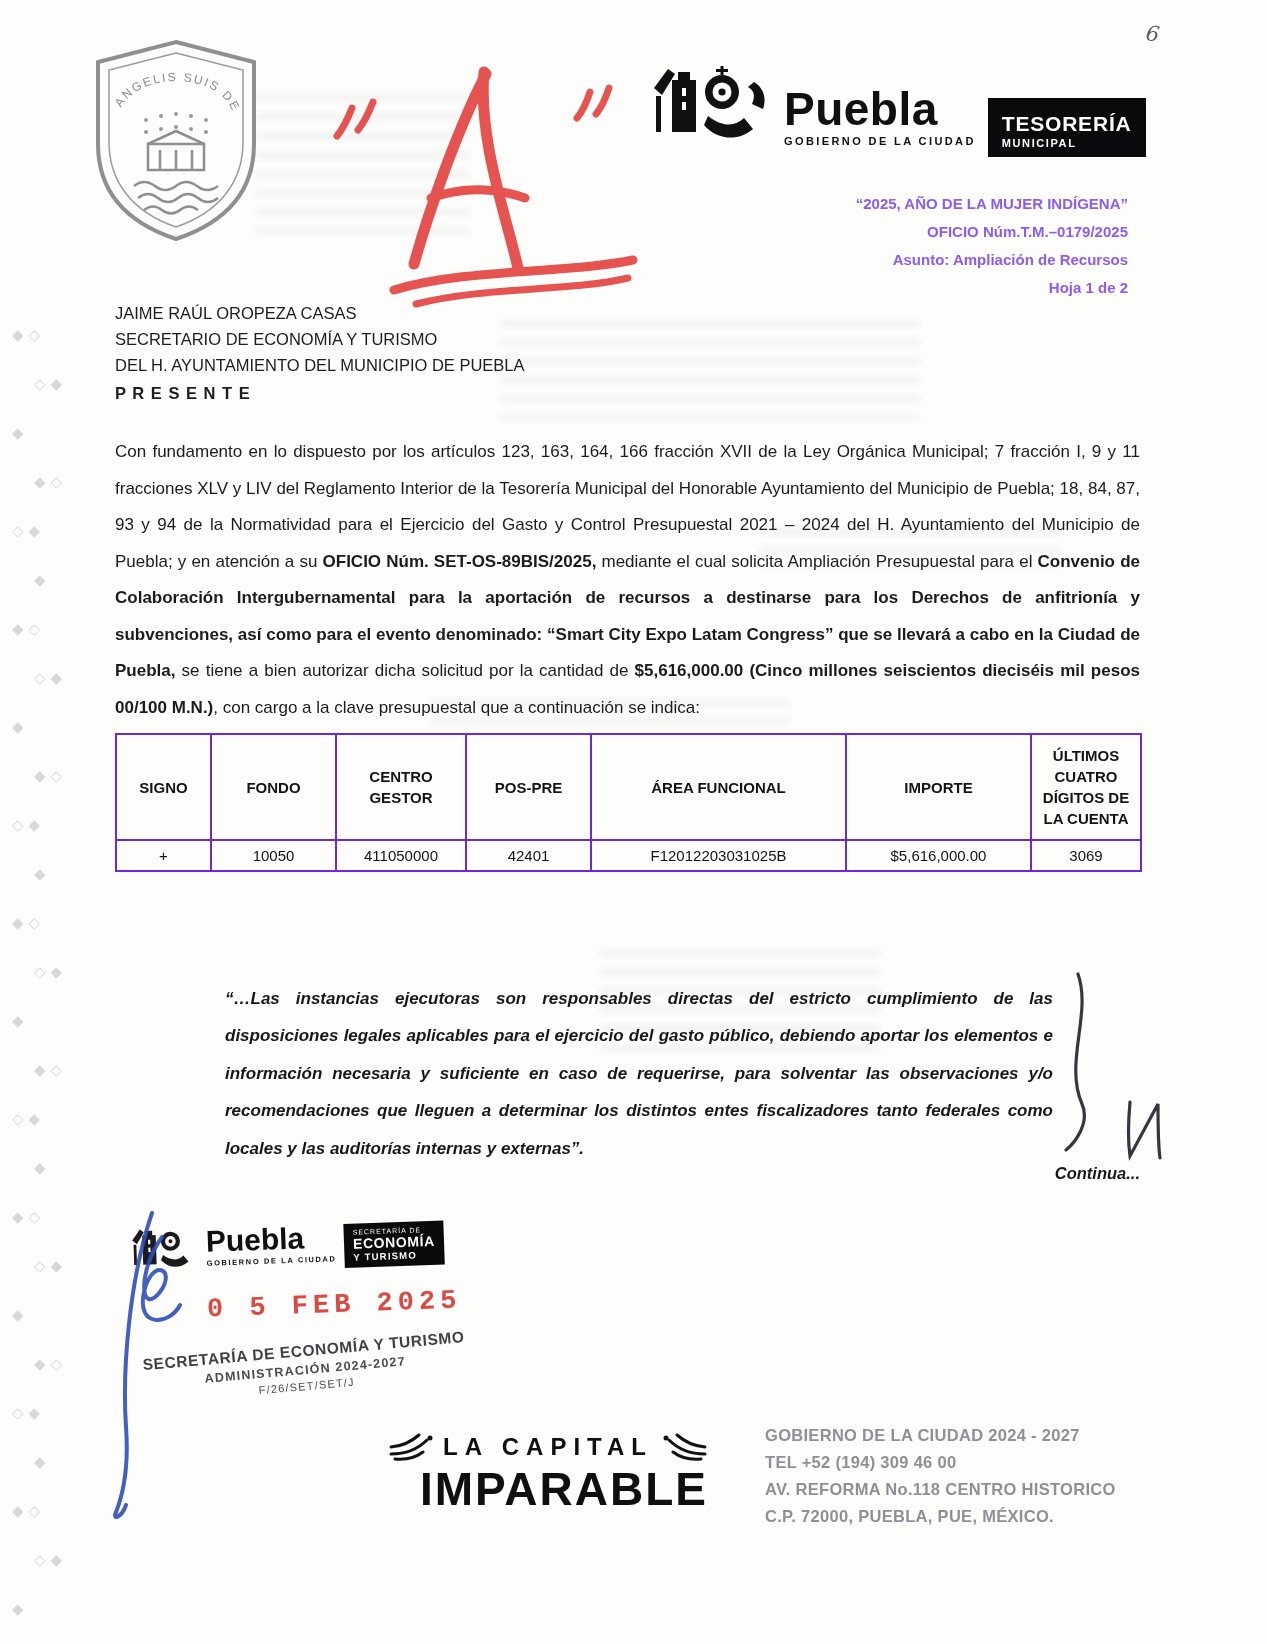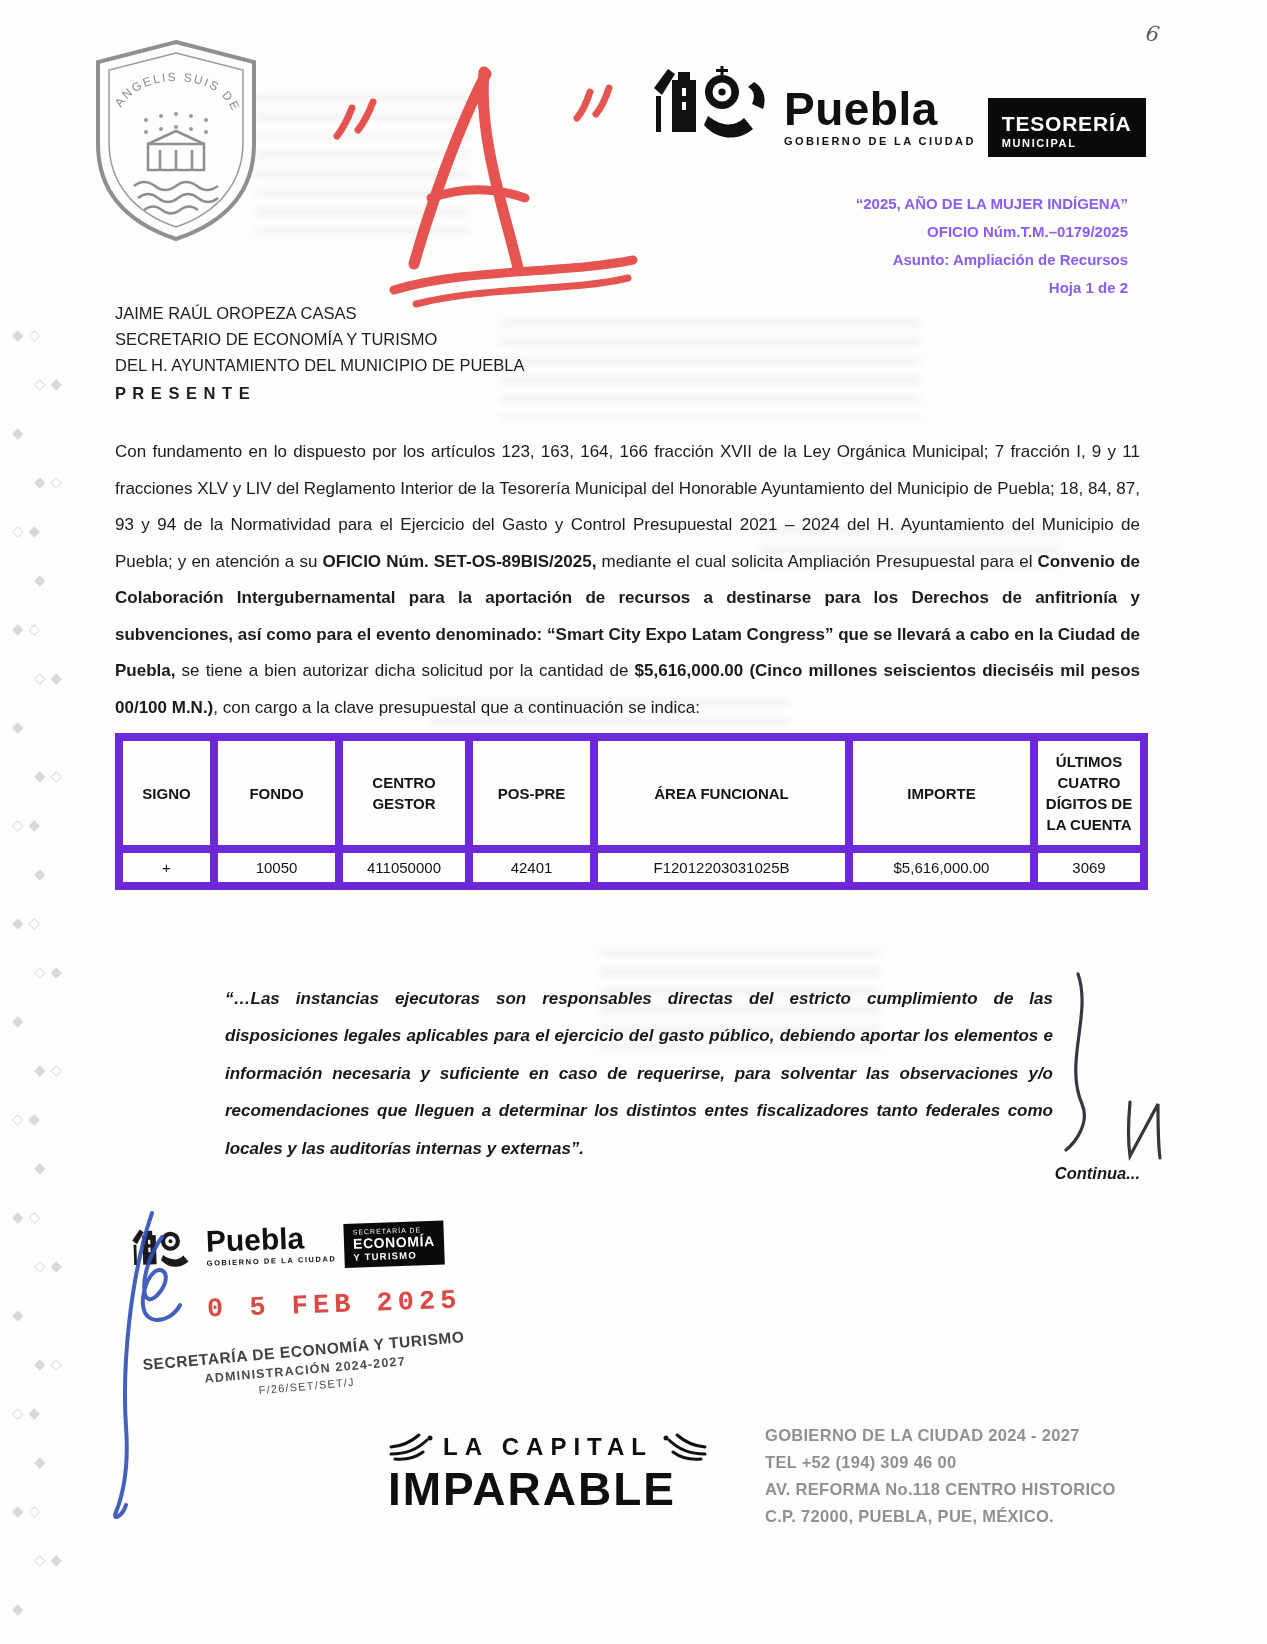--- a/index.html
+++ b/index.html
@@ -50,21 +50,21 @@
   .para1{left:115px; top:434px; width:1025px;}
   .para2{left:115px; top:884px; width:1025px; text-indent:70px;}
   .quote{left:225px; top:980px; width:828px; font-weight:bold; font-style:italic;
     font-size:17px; line-height:2.2; text-align:justify; color:#18181b;}
   .continua{left:115px; top:1164px; width:1025px; text-align:right; font-weight:bold; font-style:italic;
     font-size:16.5px; color:#18181b;}
 
   
   .budget-table{left:115px; top:733px;}
   table{border-collapse:collapse; table-layout:fixed; width:1025px; background:#fdfdfb;}
-  th,td{border:8px solid #6d28d9;}
+  th,td{border:2px solid #6d28d9;}
   th{font-size:15px; font-weight:bold; text-align:center; vertical-align:middle;
      white-space:pre-line; line-height:1.4; padding:10px 4px; color:#141416;}
   td{font-size:15px; text-align:center; vertical-align:middle; padding:6px 4px; color:#141416;}
 
   
   .stamp-logo{left:128px; top:1216px; display:flex; align-items:flex-start; transform:rotate(-2deg);}
   .stamp-icon{width:74px; height:56px;}
   .stamp-textcol{margin-left:4px; margin-top:8px;}
   .stamp-wordmark{font-size:30px; font-weight:900; line-height:1; color:#101013;}
   .stamp-tagline{font-size:7.5px; font-weight:bold; letter-spacing:1.6px; color:#101013; margin-top:2px;}
@@ -73,21 +73,21 @@
   .stamp-badge-l1{font-size:14px; font-weight:bold; letter-spacing:.6px;}
   .stamp-badge-l2{font-size:9.5px; font-weight:bold; letter-spacing:1.2px;}
   .date-stamp{left:207px; top:1290px; font-family:"Liberation Mono", monospace; font-weight:bold;
     font-size:27px; letter-spacing:5px; color:#d93a36; transform:rotate(-2deg); opacity:.92;}
   .stamp-lines{left:120px; top:1342px; width:370px; transform:rotate(-5deg); text-align:center; color:#3f3f46;}
   .stamp-line1{font-size:15.5px; font-weight:bold; letter-spacing:.6px;}
   .stamp-line2{font-size:12.5px; font-weight:bold; letter-spacing:1.2px; margin-top:3px; color:#4a4a52;}
   .stamp-line3{font-size:11px; letter-spacing:1.2px; margin-top:3px; color:#4a4a52;}
 
   
-  .slogan{left:388px; top:1432px; width:320px; text-align:left; color:#0f0f12;}
+  .slogan{left:388px; top:1432px; width:320px; text-align:right; color:#0f0f12;}
   .slogan-top{display:flex; align-items:center; justify-content:center; gap:8px;}
   .slogan-top-text{font-size:24px; font-weight:800; letter-spacing:7px;}
   .slogan-bottom{font-size:46px; font-weight:900; letter-spacing:2px; line-height:1.1; margin-top:2px;}
   .wing-left{transform:scaleX(-1);}
 
   
   .contact{left:765px; top:1422px; font-size:16.5px; font-weight:bold; line-height:27px;
     color:#8d9196; letter-spacing:.3px;}
 </style>
 </head>

